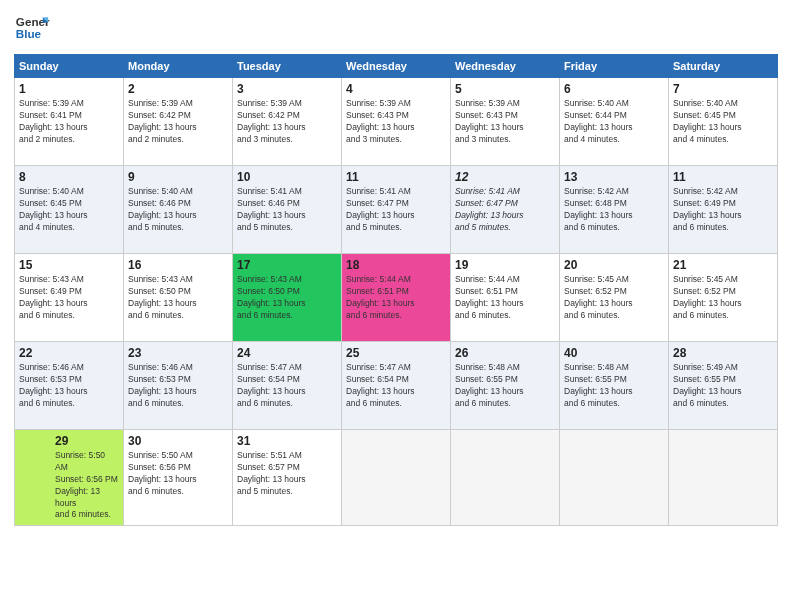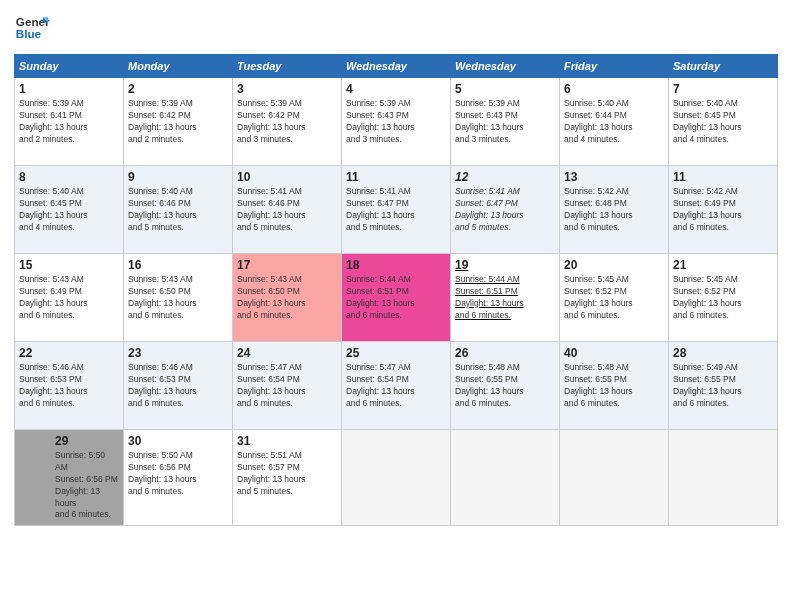--- a/index.html
+++ b/index.html
@@ -79,21 +79,20 @@
       background: #f9f9f9;
     }
     tr:nth-child(even) td {
       background-color: #f0f4f9;
     }
     tr:nth-child(odd) td {
       background-color: #ffffff;
     }
     .calendar thead tr th {
       background-color: #2a6db5;
-      font-style: italic;
     }
   </style>
 </head>
 <body>
 
 <div class="container">
   <div class="header">
     <div class="logo">
       <svg class="logo-icon" viewBox="0 0 40 40">
         <text x="2" y="18" font-size="13" font-weight="bold" fill="#333" font-family="Arial">General</text>
@@ -231,35 +230,35 @@
 Daylight: 13 hours
 and 6 minutes.</div>
           </td>
           <td style="background-color: rgb(255, 255, 255);">
             <span class="day-num">16</span>
             <div class="day-info" style="white-space: pre-line;">Sunrise: 5:43 AM
 Sunset: 6:50 PM
 Daylight: 13 hours
 and 6 minutes.</div>
           </td>
-          <td style="background-color: #fca5a5;">
+          <td style="background-color: #22c55e;">
             <span class="day-num">17</span>
             <div class="day-info" style="white-space: pre-line;">Sunrise: 5:43 AM
 Sunset: 6:50 PM
 Daylight: 13 hours
 and 6 minutes.</div>
           </td>
           <td style="background-color: #ec4899;">
             <span class="day-num">18</span>
             <div class="day-info" style="white-space: pre-line;">Sunrise: 5:44 AM
 Sunset: 6:51 PM
 Daylight: 13 hours
 and 6 minutes.</div>
           </td>
-          <td style="background-color: rgb(255, 255, 255); text-decoration: underline;">
+          <td style="background-color: rgb(255, 255, 255);">
             <span class="day-num">19</span>
             <div class="day-info" style="white-space: pre-line;">Sunrise: 5:44 AM
 Sunset: 6:51 PM
 Daylight: 13 hours
 and 6 minutes.</div>
           </td>
           <td style="background-color: rgb(255, 255, 255);">
             <span class="day-num">20</span>
             <div class="day-info" style="white-space: pre-line;">Sunrise: 5:45 AM
 Sunset: 6:52 PM
@@ -319,21 +318,21 @@
           </td>
           <td style="background-color: rgb(237, 242, 249);">
             <span class="day-num">28</span>
             <div class="day-info" style="white-space: pre-line;">Sunrise: 5:49 AM
 Sunset: 6:55 PM
 Daylight: 13 hours
 and 6 minutes.</div>
           </td>
         </tr>
         <tr>
-          <td style="background-color: #a3a3a3; padding-left: 40px;">
+          <td style="background-color: #bef264; padding-left: 40px;">
             <span class="day-num">29</span>
             <div class="day-info" style="white-space: pre-line;">Sunrise: 5:50 AM
 Sunset: 6:56 PM
 Daylight: 13 hours
 and 6 minutes.</div>
           </td>
           <td style="background-color: rgb(255, 255, 255);">
             <span class="day-num">30</span>
             <div class="day-info" style="white-space: pre-line;">Sunrise: 5:50 AM
 Sunset: 6:56 PM

